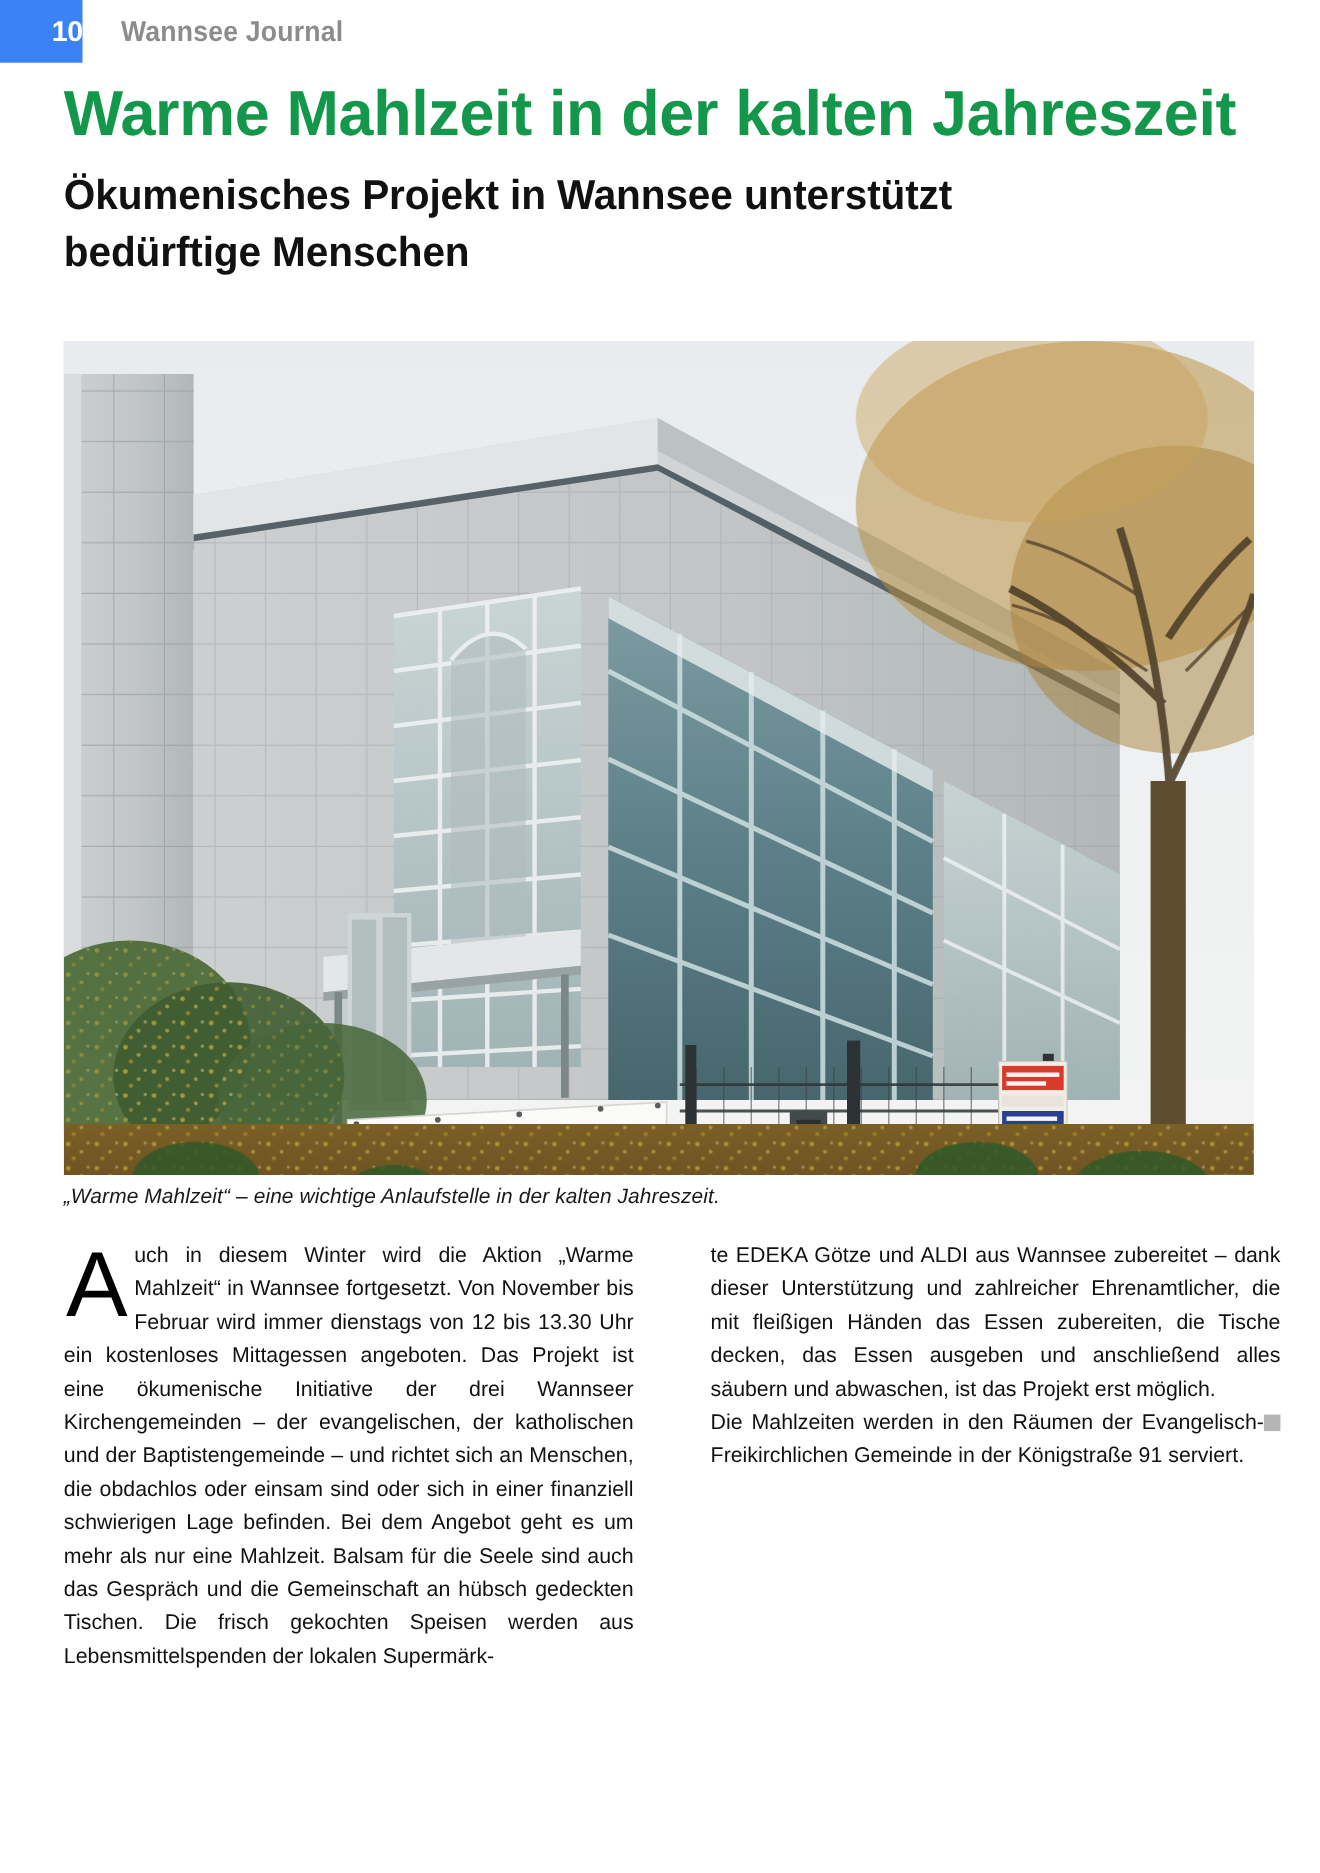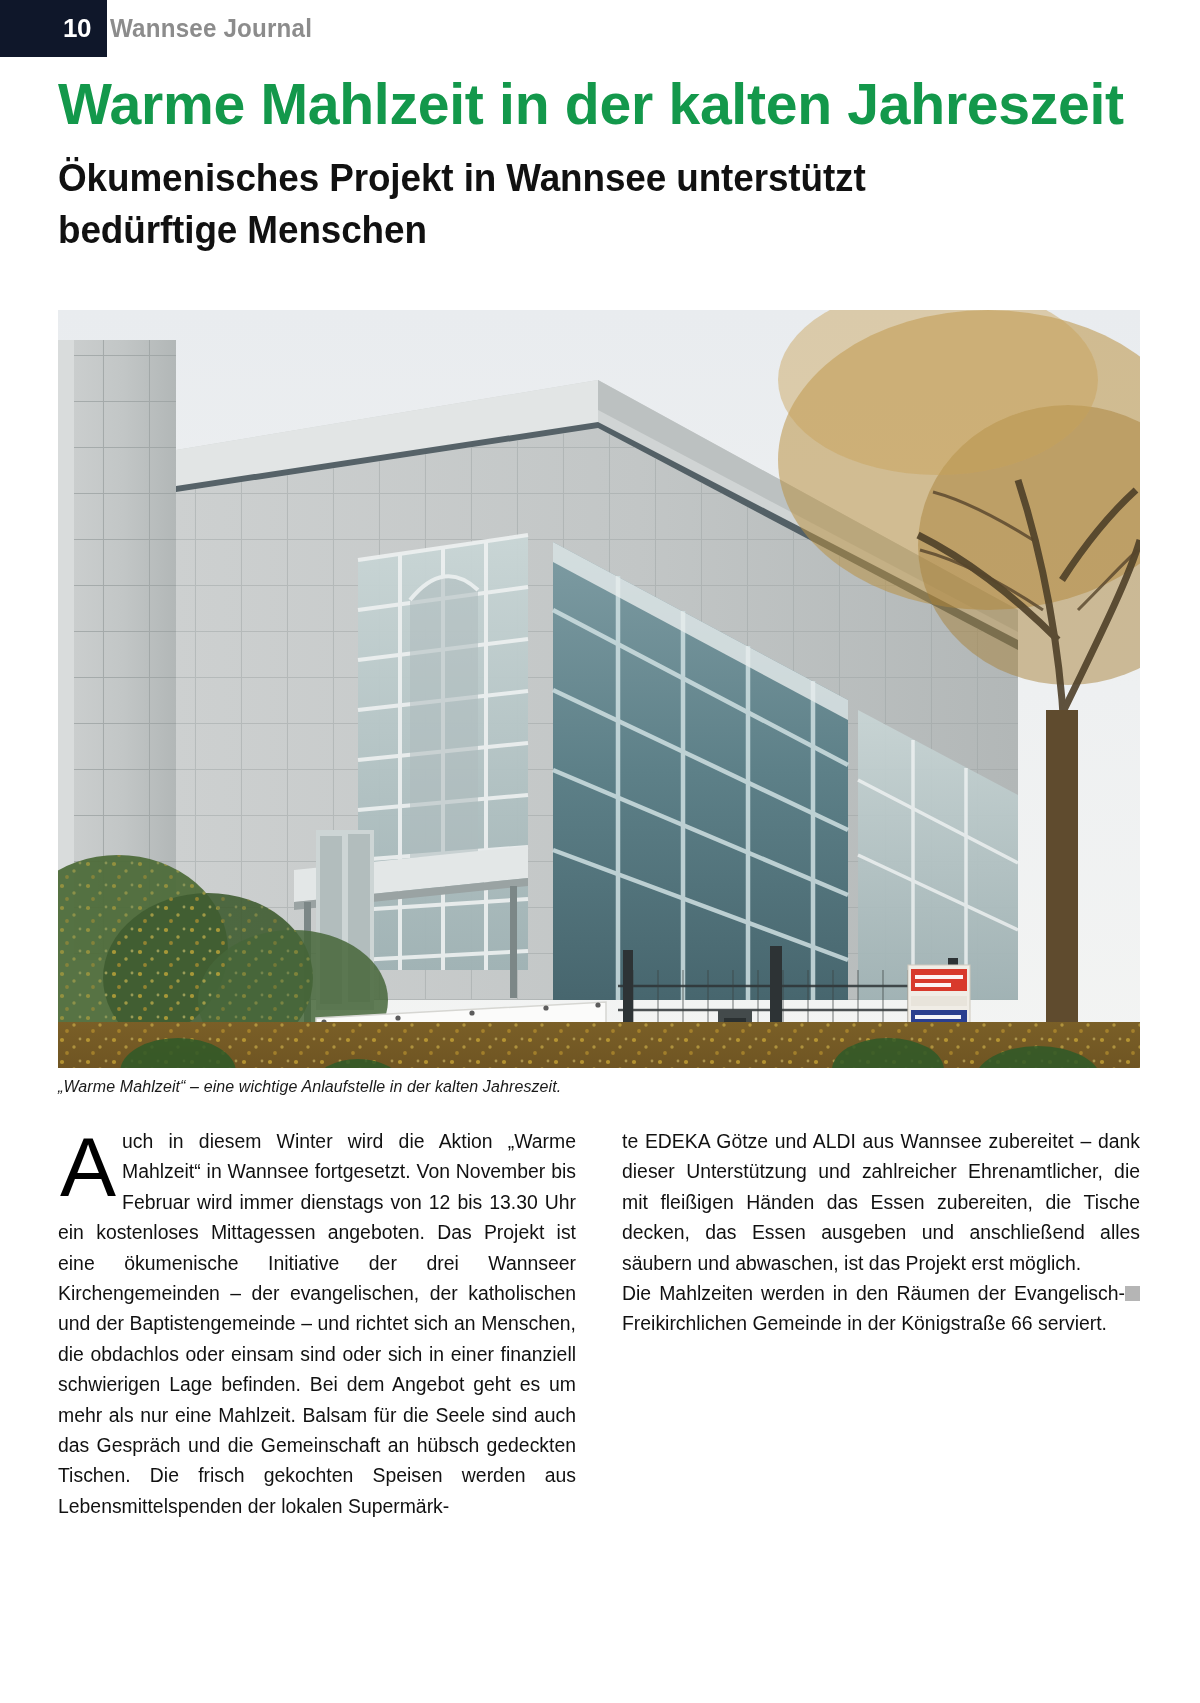--- a/index.html
+++ b/index.html
@@ -8,24 +8,23 @@
     width:1200px; height:1703px;
     background:#ffffff;
     font-family:"Liberation Sans", sans-serif;
     position:relative;
     overflow:hidden;
   }
 
   
   .runhead { position:absolute; left:0; top:0; width:1200px; height:58px; }
   .pagenum-box {
-    position:absolute; left:0; top:0; width:107px; height:57px;
-    background:#0f172a;
+    position:absolute; left:0; top:0; width:75px; height:57px;
+    background:#3b82f6;
     display:flex; align-items:center; justify-content:flex-end;
-    padding-right:16px;
   }
   .pagenum {
     color:#ffffff; font-size:26px; font-weight:bold;
     font-family:"Liberation Sans Narrow","Liberation Sans",sans-serif;
     letter-spacing:-0.5px;
   }
   .journal-name {
     position:absolute; left:110px; top:13px;
     color:#8c8c8c; font-size:26px; font-weight:bold;
     font-family:"Liberation Sans Narrow","Liberation Sans",sans-serif;
@@ -58,36 +57,36 @@
   .photo {
     position:absolute; left:58px; top:310px;
     width:1082px; height:758px;
     overflow:hidden;
     background:#b8bcc0;
   }
   .photo svg { display:block; width:100%; height:100%; }
 
   .caption {
     position:absolute; left:58px; top:1078px; width:800px;
-    font-size:16px; font-style:italic; color:#1a1a1a;
+    font-size:19px; font-style:italic; color:#1a1a1a;
     font-family:"Liberation Sans", sans-serif;
     letter-spacing:0.1px;
   }
 
   
   .cols { position:absolute; left:58px; top:1126px; width:1082px; height:520px; }
   .col {
     position:absolute; top:0; width:518px;
     font-size:19.4px; line-height:30.4px;
     color:#111111;
     text-align:justify;
     font-family:"Liberation Sans", sans-serif;
   }
   .col-left  { left:0px; }
-  .col-right { left:564px; }
+  .col-right { left:588px; }
   .col p { margin:0; }
 
   .dropcap-para { position:relative; }
   .dropcap {
     float:left;
     font-size:84px;
     line-height:70px;
     font-weight:normal;
     padding:4px 6px 0 2px;
     margin-top:2px;
@@ -339,16 +338,16 @@
 
 <div class="cols">
   <div class="col col-left">
     <p class="dropcap-para clearfix">
       <span class="dropcap">A</span><span>uch in diesem Winter wird die Aktion „Warme Mahlzeit“ in Wannsee fortgesetzt. Von November bis Februar wird immer dienstags von 12 bis 13.30 Uhr ein kostenloses Mittagessen angeboten. Das Projekt ist eine ökumenische Initiative der drei Wannseer Kirchengemeinden – der evangelischen, der katholischen und der Baptistengemeinde – und richtet sich an Menschen, die obdachlos oder einsam sind oder sich in einer finanziell schwierigen Lage befinden. Bei dem Angebot geht es um mehr als nur eine Mahlzeit. Balsam für die Seele sind auch das Gespräch und die Gemeinschaft an hübsch gedeckten Tischen. Die frisch gekochten Speisen werden aus Lebensmittelspenden der lokalen Supermärk-</span>
     </p>
   </div>
   <div class="col col-right">
     <p>te EDEKA Götze und ALDI aus Wannsee zubereitet – dank dieser Unterstützung und zahlreicher Ehrenamtlicher, die mit fleißigen Händen das Essen zubereiten, die Tische decken, das Essen ausgeben und anschließend alles säubern und abwaschen, ist das Projekt erst möglich.</p>
     <p class="clearfix">
-      <span class="endmark"></span><span>Die Mahlzeiten werden in den Räumen der Evangelisch-Freikirchlichen Gemeinde in der Königstraße 66 serviert.</span>
+      <span class="endmark"></span><span>Die Mahlzeiten werden in den Räumen der Evangelisch-Freikirchlichen Gemeinde in der Königstraße 91 serviert.</span>
     </p>
   </div>
 </div>
 
 </body></html>

